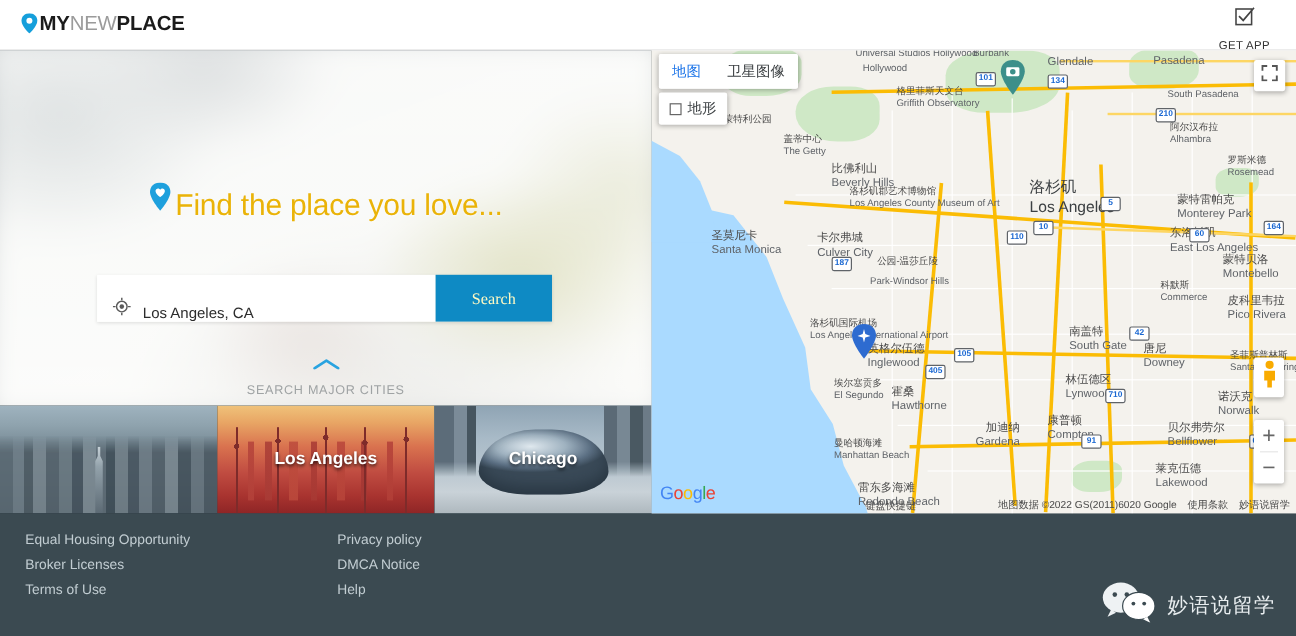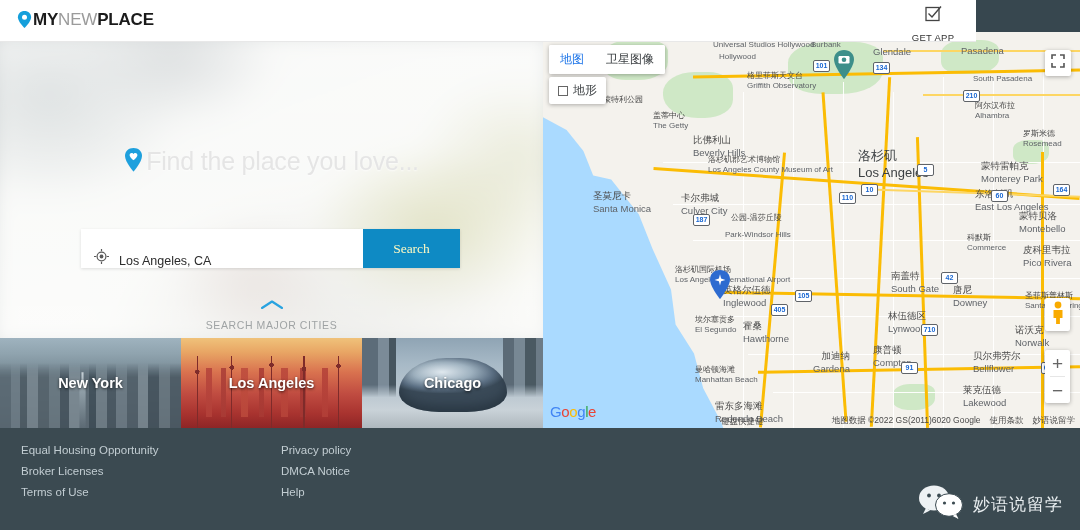--- a/index.html
+++ b/index.html
@@ -6,21 +6,21 @@
   html, body {
     width: 1080px; height: 530px;
     overflow: hidden;
     font-family: "Liberation Sans", sans-serif;
     background: #37474f;
   }
   .app { position: relative; width: 1080px; height: 530px; overflow: hidden; }
 
   
   .header {
-    position: absolute; top: 0; left: 0; width: 976px; height: 42px;
+    position: absolute; top: 0; left: 0; width: 1080px; height: 42px;
     background: #ffffff; border-bottom: 1px solid #e8e8e8;
     z-index: 40;
   }
   .logo { position: absolute; left: 17px; top: 11px; display: flex; align-items: center; }
   .logo-pin { width: 15px; height: 17px; position: relative; margin-right: 1px; }
   .logo-pin svg { display: block; }
   .logo-text { font-size: 17px; letter-spacing: -0.2px; line-height: 17px; white-space: nowrap; }
   .logo-text .b { color: #1b1b1b; font-weight: 700; }
   .logo-text .l { color: #9b9b9b; font-weight: 400; }
   .getapp {
@@ -52,22 +52,23 @@
     background: linear-gradient(180deg, rgba(255,255,255,0.42) 0%, rgba(255,255,255,0.30) 45%, rgba(255,255,255,0.55) 100%);
   }
   .hero-inner { position: absolute; inset: 0; }
 
   .hero-title {
     position: absolute; left: 0; right: 0; top: 105px;
     text-align: center; display: flex; align-items: center; justify-content: center;
   }
   .hero-title-pin { margin-right: 3px; display: block; }
   .hero-title-text {
-    font-size: 25px; color: #e5e5e5; font-weight: 400; letter-spacing: -0.2px;
+    font-size: 25px; color: #eab308; font-weight: 400; letter-spacing: -0.2px;
     text-shadow: 0 1px 2px rgba(255,255,255,0.7);
+    margin-top: 10px;
   }
 
   .searchbar {
     position: absolute; left: 81px; top: 187px; width: 379px; height: 39px;
     display: flex; box-shadow: 0 1px 3px rgba(0,0,0,0.12);
   }
   .search-field {
     flex: 1; background: #fff; display: flex; align-items: flex-end; padding-left: 13px;
   }
   .search-target-icon { flex: 0 0 auto; margin-right: 10px; display: block; }
@@ -362,21 +363,20 @@
           </svg>
         </span>
         <span class="major-cities-label">SEARCH MAJOR CITIES</span>
       </div>
     </div>
   </div>
 
   <div class="cities">
     <div class="city">
       <div class="city-img ny-img"></div>
-      <div class="city-name">New York</div>
     </div>
     <div class="city">
       <div class="city-img la-img"></div>
       <div class="city-name">Los Angeles</div>
     </div>
     <div class="city">
       <div class="city-img chi-img"></div>
       <div class="city-name">Chicago</div>
     </div>
   </div>

